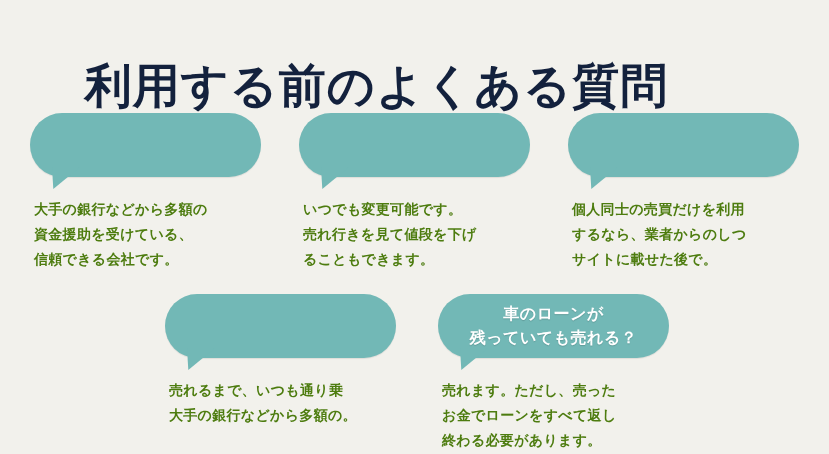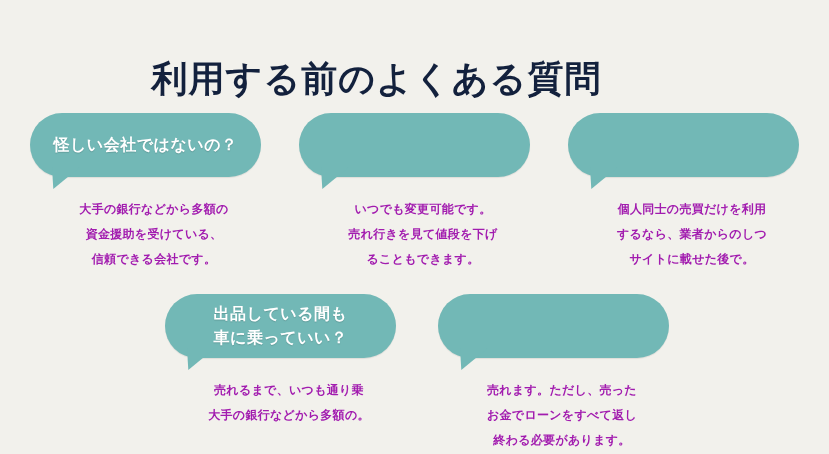--- a/index.html
+++ b/index.html
@@ -13,21 +13,21 @@
       position: relative;
       overflow: hidden;
       font-family: "DejaVu Sans", "Liberation Sans", sans-serif;
     }
     .title {
       position: absolute;
       left: 0;
       top: 30px;
       width: 753px;
       text-align: center;
-      font-size: 36px;
+      font-size: 47px;
       font-weight: bold;
       color: #13213d;
       letter-spacing: 1px;
       line-height: 50px;
     }
     .faq {
       position: absolute;
       width: 240px;
     }
     .bubble {
@@ -63,38 +63,36 @@
       line-height: 24px;
       white-space: pre-line;
       text-shadow: 0 1px 1px rgba(0,0,0,0.15);
       letter-spacing: 0.5px;
     }
     .answer {
       position: absolute;
       left: 4px;
       top: 84px;
       width: 240px;
-      color: #a21caf;
-      font-size: 12px;
+      color: #4d7c0f;
+      font-size: 14px;
       font-weight: bold;
       line-height: 25px;
       white-space: pre-line;
       letter-spacing: 0.3px;
-      text-align: center;
     }
   </style>
 </head>
 <body>
 
 <h1 class="title">利用する前のよくある質問</h1>
 
 <div class="faq" style="left:30px; top:113px;">
   <div class="bubble">
     <div class="tail"></div>
-    <span class="q">怪しい会社ではないの？</span>
   </div>
   <div class="answer">大手の銀行などから多額の
 資金援助を受けている、
 信頼できる会社です。</div>
 </div>
 
 <div class="faq" style="left:299px; top:113px;">
   <div class="bubble">
     <div class="tail"></div>
   </div>
@@ -108,27 +106,27 @@
     <div class="tail"></div>
   </div>
   <div class="answer">個人同士の売買だけを利用
 するなら、業者からのしつ
 サイトに載せた後で。</div>
 </div>
 
 <div class="faq" style="left:165px; top:294px;">
   <div class="bubble">
     <div class="tail"></div>
-    <span class="q">出品している間も
-車に乗っていい？</span>
   </div>
   <div class="answer">売れるまで、いつも通り乗
 大手の銀行などから多額の。</div>
 </div>
 
 <div class="faq" style="left:438px; top:294px;">
   <div class="bubble">
     <div class="tail"></div>
+    <span class="q">車のローンが
+残っていても売れる？</span>
   </div>
   <div class="answer">売れます。ただし、売った
 お金でローンをすべて返し
 終わる必要があります。</div>
 </div>
 
 </body></html>

